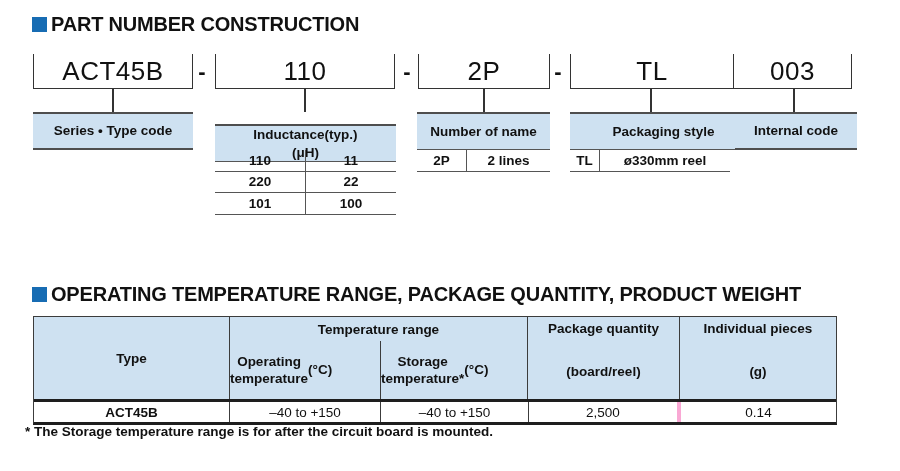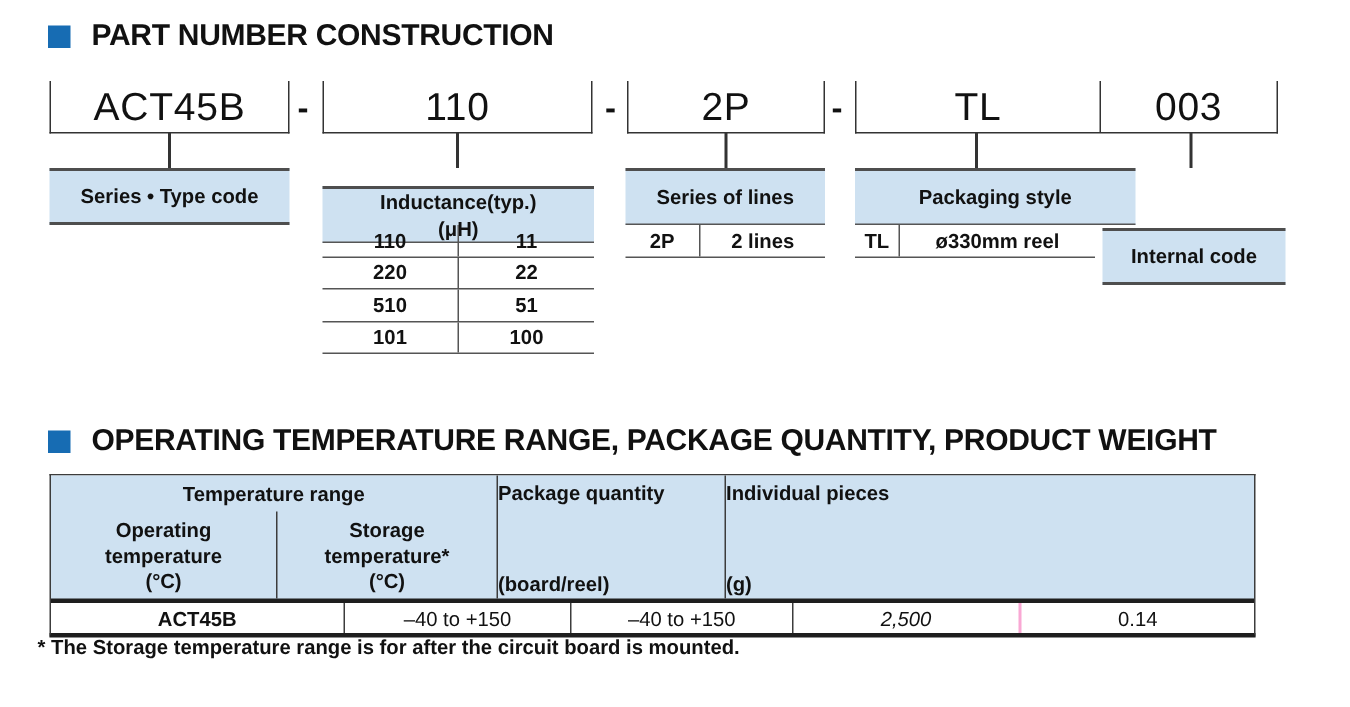--- a/index.html
+++ b/index.html
@@ -1,21 +1,21 @@
 <!DOCTYPE html>
 <html style="--accent-blue: #176cb3; --header-bg: #cee1f1;"><head>
 <meta charset="utf-8">
 <style>
   :root { --accent-blue:#176cb3; --header-bg:#cee1f1; }
   * { box-sizing:border-box; margin:0; padding:0; }
   body { background:#ffffff; font-family:"Liberation Sans", sans-serif; color:#111; }
   .stage { position:relative; width:900px; height:471px; background:#fff; overflow:hidden; }
 
   
-  .sec-header { position:absolute; display:flex; align-items:center; gap:14px; }
+  .sec-header { position:absolute; display:flex; align-items:center; gap:4px; }
   .bullet { width:15px; height:15px; background:var(--accent-blue); flex:none; }
   .sec-title { font-size:20px; font-weight:bold; letter-spacing:-0.2px; white-space:nowrap; }
 
   
   .pn-box { position:absolute; top:54px; height:35px;
             border-left:1.5px solid #333; border-right:1.5px solid #333; border-bottom:1.5px solid #333;
             display:flex; align-items:center; justify-content:center;
             font-size:26px; letter-spacing:0.5px; }
   .pn-combo { padding:0; }
   .pn-cell { height:100%; display:flex; align-items:center; justify-content:center; }
@@ -43,34 +43,34 @@
 
   
   .t2 { position:absolute; left:33px; top:316px; width:804px;
         border:1px solid #3c3c3c; border-top-width:1.5px; border-bottom:3px solid #1e1e1e; }
   .t2-header { display:flex; height:85px; background:var(--header-bg);
                border-bottom:3px solid #1e1e1e; font-size:13.5px; font-weight:bold; }
   .t2-type { width:196px; border-right:1px solid #3c3c3c; display:flex; align-items:center; justify-content:center; }
   .t2-temp { width:298px; border-right:1px solid #3c3c3c; display:flex; flex-direction:column; }
   .t2-temp-title { height:24px; display:flex; align-items:center; justify-content:center;text-align:center; }
   .t2-temp-cols { flex:1; display:flex; }
-  .t2-subcol { display:flex; flex-direction:column; justify-content:flex-end; align-items:center;
+  .t2-subcol { display:flex; flex-direction:row; justify-content:flex-start; align-items:center;
                padding:3px 0 2px; line-height:1.25; text-align:center; }
   .t2-op { width:151px; border-right:1px solid #3c3c3c; }
   .t2-st { flex:1; }
-  .t2-col { display:flex; flex-direction:column; justify-content:space-between; align-items:flex-start;
-            padding:4px 0 2px; text-align:center; }
+  .t2-col { display:flex; flex-direction:column; justify-content:space-between; align-items:center;
+            padding:4px 0 20px; text-align:center; }
   .t2-pkg { width:152px; border-right:1px solid #3c3c3c; }
   .t2-wt { flex:1; }
   .t2-datarow { display:flex; height:20px; background:#fff; font-size:13.5px; }
   .t2-dcell { display:flex; align-items:center; justify-content:center; }
   .t2-d1 { width:196px; border-right:1px solid #3c3c3c; font-weight:bold; }
   .t2-d2 { width:151px; border-right:1px solid #3c3c3c; }
   .t2-d3 { width:148px; border-right:1px solid #3c3c3c; }
-  .t2-d4 { width:152px; border-right:2px solid #f9a8d4;font-style:italic; }
+  .t2-d4 { width:152px; border-right:4px solid #f9a8d4; }
   .t2-d5 { flex:1; }
 
   .footnote { position:absolute; left:25px; top:424px; font-size:13.5px;font-weight:bold; }
 </style>
 </head>
 <body>
 
 <div class="stage">
 
   <div class="sec-header" style="left:32px; top:13px;">
@@ -102,41 +102,37 @@
   <div class="connector" style="left:793px;"></div>
 
   <div class="label-box" style="left:33px; width:160px;">
     <span>Series • Type code</span>
   </div>
   <div class="label-box has-sub" style="left:215px; width:181px;margin-top:12px;">
     <span>Inductance(typ.)</span>
     <span>(μH)</span>
   </div>
   <div class="label-box has-sub" style="left:417px; width:133px;">
-    <span>Series of lines</span>
+    <span>Number of name</span>
   </div>
   <div class="label-box has-sub" style="left:570px; width:187px;">
     <span>Packaging style</span>
   </div>
-  <div class="label-box" style="left:735px; width:122px;margin-top:40px;">
+  <div class="label-box" style="left:735px; width:122px;">
     <span>Internal code</span>
   </div>
 
   <div class="sub-table" style="left:215px; top:150px; width:181px;">
     <div class="sub-row">
       <div class="sub-cell vdiv">110</div>
       <div class="sub-cell">11</div>
     </div>
     <div class="sub-row">
       <div class="sub-cell vdiv">220</div>
       <div class="sub-cell">22</div>
-    </div>
-    <div class="sub-row">
-      <div class="sub-cell vdiv">510</div>
-      <div class="sub-cell">51</div>
     </div>
     <div class="sub-row">
       <div class="sub-cell vdiv">101</div>
       <div class="sub-cell">100</div>
     </div>
   </div>
 
   <div class="sub-table" style="left:417px; top:150px; width:133px;">
     <div class="sub-row">
       <div class="sub-cell fixed vdiv" style="width:50px;">2P</div>
@@ -151,20 +147,21 @@
     </div>
   </div>
 
   <div class="sec-header" style="left:32px; top:283px;">
     <div class="bullet"></div>
     <div class="sec-title">OPERATING TEMPERATURE RANGE, PACKAGE QUANTITY, PRODUCT WEIGHT</div>
   </div>
 
   <div class="t2">
     <div class="t2-header">
+      <div class="t2-type">Type</div>
       <div class="t2-temp">
         <div class="t2-temp-title">Temperature range</div>
         <div class="t2-temp-cols">
           <div class="t2-subcol t2-op">
             <div>
               <div>Operating</div>
               <div>temperature</div>
             </div>
             <div>(°C)</div>
           </div>

